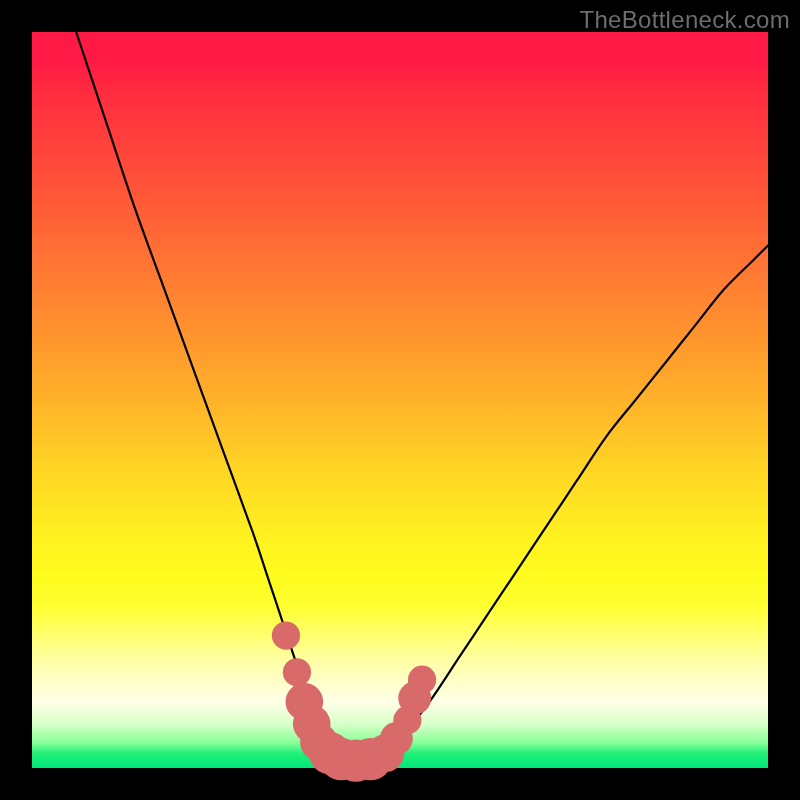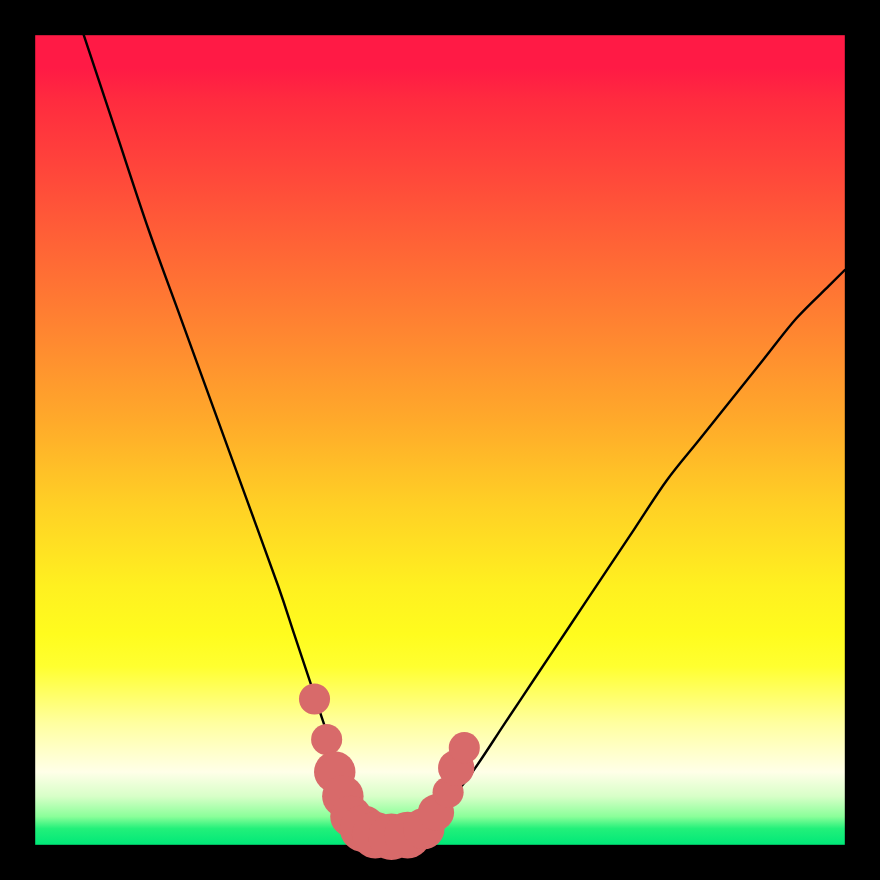--- a/index.html
+++ b/index.html
@@ -70,20 +70,21 @@
   }
   .marker {
     fill: #d86a6a;
     stroke: none;
   }
 </style>
 </head>
 <body>
 
 <div class="stage">
+  <div class="watermark">TheBottleneck.com</div>
 
   <div class="plot-area">
     <svg class="overlay" viewBox="0 0 736 736">
       <path id="curve-path" class="curve" d="M 44.16 0.00 C 49.07 14.72, 63.79 58.88, 73.60 88.32 C 83.41 117.76, 93.23 148.43, 103.04 176.64 C 112.85 204.85, 122.67 230.61, 132.48 257.60 C 142.29 284.59, 152.11 311.57, 161.92 338.56 C 171.73 365.55, 181.55 392.53, 191.36 419.52 C 201.17 446.51, 213.44 479.63, 220.80 500.48 C 228.16 521.33, 230.61 529.92, 235.52 544.64 C 240.43 559.36, 245.33 574.08, 250.24 588.80 C 255.15 603.52, 260.05 619.47, 264.96 632.96 C 269.87 646.45, 274.77 658.72, 279.68 669.76 C 284.59 680.80, 289.49 691.23, 294.40 699.20 C 299.31 707.17, 304.21 712.94, 309.12 717.60 C 314.03 722.26, 318.93 725.33, 323.84 727.17 C 328.75 729.01, 333.65 729.62, 338.56 728.64 C 343.47 727.66, 348.37 724.96, 353.28 721.28 C 358.19 717.60, 360.64 715.15, 368.00 706.56 C 375.36 697.97, 387.63 683.25, 397.44 669.76 C 407.25 656.27, 417.07 640.32, 426.88 625.60 C 436.69 610.88, 446.51 596.16, 456.32 581.44 C 466.13 566.72, 475.95 552.00, 485.76 537.28 C 495.57 522.56, 505.39 507.84, 515.20 493.12 C 525.01 478.40, 534.83 463.68, 544.64 448.96 C 554.45 434.24, 564.27 418.29, 574.08 404.80 C 583.89 391.31, 593.71 380.27, 603.52 368.00 C 613.33 355.73, 623.15 343.47, 632.96 331.20 C 642.77 318.93, 652.59 306.67, 662.40 294.40 C 672.21 282.13, 682.03 268.64, 691.84 257.60 C 701.65 246.56, 713.92 235.52, 721.28 228.16 C 728.64 220.80, 733.55 215.89, 736.00 213.44"></path>
       <g id="markers-group">
           <circle cx="253.92" cy="603.52" r="14.13" class="marker"></circle>
           <circle cx="264.96" cy="640.32" r="14.13" class="marker"></circle>
           <circle cx="272.32" cy="669.76" r="18.84" class="marker"></circle>
           <circle cx="279.68" cy="691.84" r="18.84" class="marker"></circle>
           <circle cx="287.04" cy="710.24" r="18.84" class="marker"></circle>

